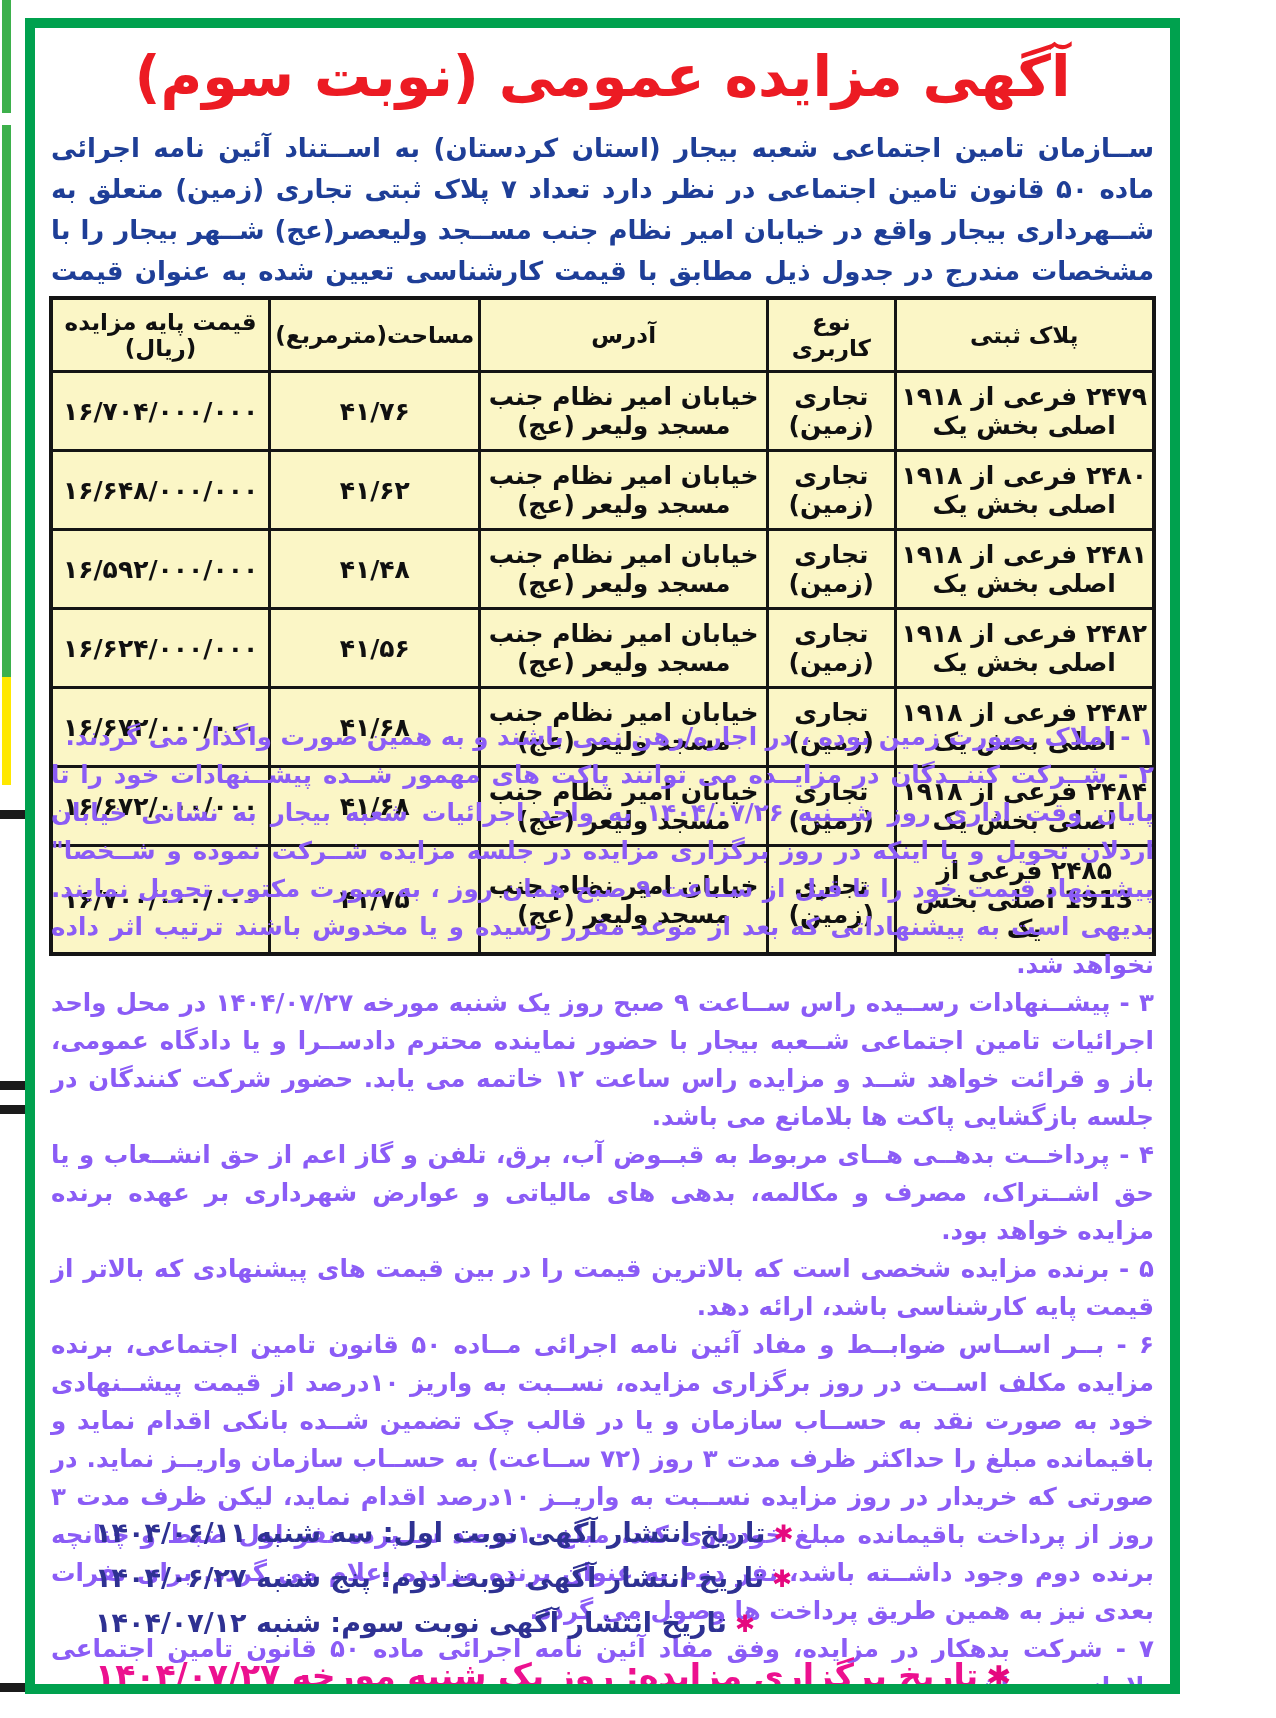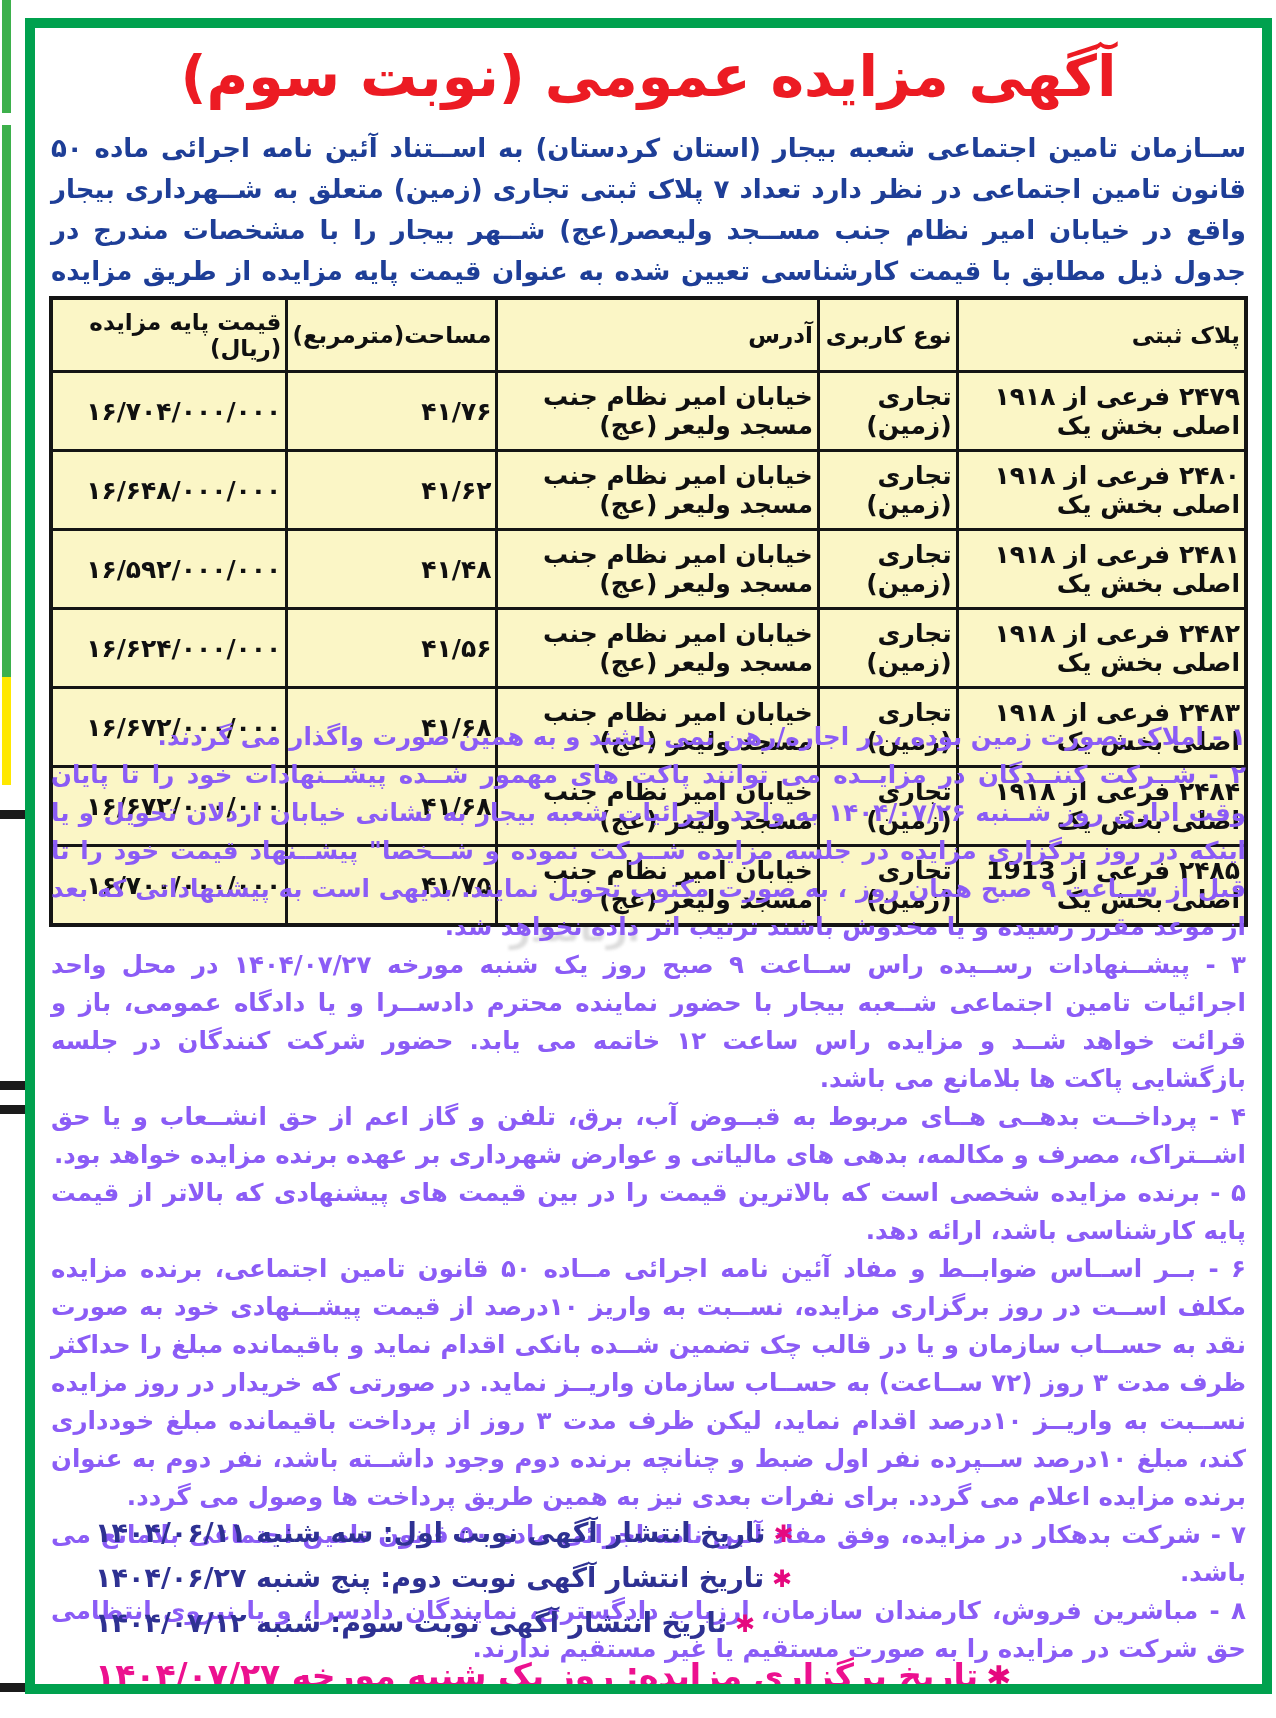--- a/index.html
+++ b/index.html
@@ -14,21 +14,21 @@
   .strip.g1 { top:0;    height:113px; background:#3DB04C; }
   .strip.g2 { top:125px; height:552px; background:#3DB04C; }
   .strip.y1 { top:677px; height:108px; background:#FFE800; }
   .neighbor { position:absolute; left:-70px; width:90px; border:9px solid #1b1b1b; background:transparent; }
   .neighbor.n1 { top:810px;  height:262px; }
   .neighbor.n2 { top:1105px; height:569px; }
 
   
   .ad {
     position:absolute; left:25px; top:18px;
-    width:1247px; height:1676px; box-sizing:border-box;
+    width:1155px; height:1676px; box-sizing:border-box;
     border:10px solid #00A14E; background:#ffffff;
     direction:rtl; overflow:hidden;
   }
 
   .wm-latin {
     position:absolute; top:718px; left:40px; width:980px; z-index:0;
     direction:ltr; text-align:center;
     color:rgba(70,70,70,0.15); font-size:112px; font-weight:bold; font-style:italic;
     font-family:"DejaVu Serif","Liberation Serif",serif;
     transform:rotate(-2deg); letter-spacing:3px; pointer-events:none;
@@ -58,21 +58,21 @@
     color:#1E3E97; font-size:26px; font-weight:bold;
     line-height:1.58; text-align:justify; margin:0;
   }
 
   .tbl-wrap { position:absolute; top:268px; right:14px; left:14px; z-index:1; }
   table.auction {
     width:100%; border-collapse:collapse; background:#FBF6C6;
     border:4px solid #151515;
   }
   table.auction th, table.auction td {
-    border:3px solid #151515; text-align:right; vertical-align:middle;
+    border:3px solid #151515; text-align:center; vertical-align:middle;
     color:#101010; font-weight:bold; padding:9px 4px;
   }
   table.auction th { font-size:23px; height:52px; }
   table.auction td { font-size:25px; height:33px; }
 
   .terms {
     position:absolute; top:690px; right:16px; left:16px; z-index:1;
   }
   .terms p {
     margin:0; color:#8b5cf6; font-size:24.5px; font-weight:bold;

